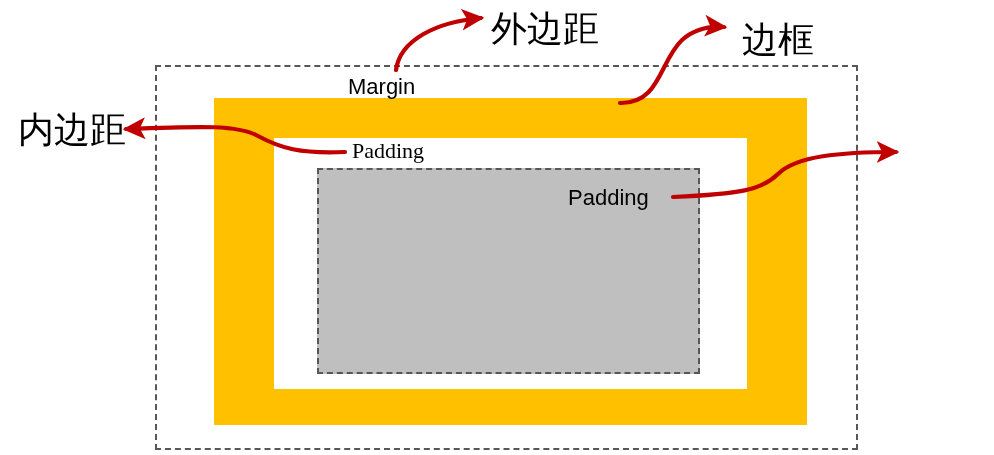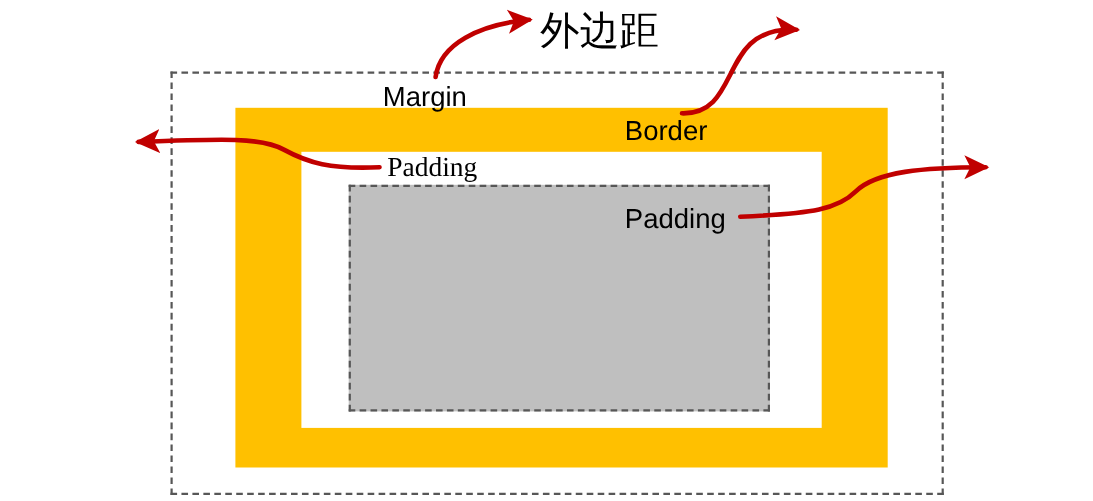--- a/index.html
+++ b/index.html
@@ -55,21 +55,21 @@
   }
 
   
   .label {
     position: absolute;
     white-space: nowrap;
     color: #000000;
     line-height: 1;
   }
   .label-en {
-    font-size: 25px;
+    font-size: 22px;
   }
   .label-cn {
     font-size: 36px;
     font-family: "DejaVu Sans", "Liberation Sans", sans-serif;
   }
 
   .lbl-margin  { left: 348px; top: 76px; }
   .lbl-border  { left: 568px; top: 107px; }
   .lbl-padding { left: 352px; top: 140px; font-family: Liberation Serif, serif; }
   .lbl-content { left: 568px; top: 187px; }
@@ -96,25 +96,26 @@
 
   <div class="box-margin">
     <div class="box-border" style="left:57px; top:31px;">
       <div class="box-padding" style="left:60px; top:40px;">
         <div class="box-content" style="left:43px; top:30px;"></div>
       </div>
     </div>
   </div>
 
   <div class="label label-en lbl-margin">Margin</div>
-  <div class="label label-en lbl-border">Border</div>
   <div class="label label-en lbl-padding">Padding</div>
   <div class="label label-en lbl-content">Padding</div>
 
   <div class="label label-cn lbl-cn-margin">外边距</div>
+  <div class="label label-cn lbl-cn-border">边框</div>
+  <div class="label label-cn lbl-cn-padding">内边距</div>
 
   <svg id="arrows" viewBox="0 0 994 455">
     <defs>
       <marker id="ah" markerWidth="6" markerHeight="6" refX="4.6" refY="3" orient="auto" markerUnits="strokeWidth">
         <path d="M0,0.4 L5.4,3 L0,5.6 L1.3,3 Z" fill="#C00000"></path>
       </marker>
     </defs>
 
     <path d="M 396,70 C 400,40 436,22 481,18" fill="none" stroke="#C00000" stroke-width="4.2" stroke-linecap="round" marker-end="url(#ah)"></path>
 

